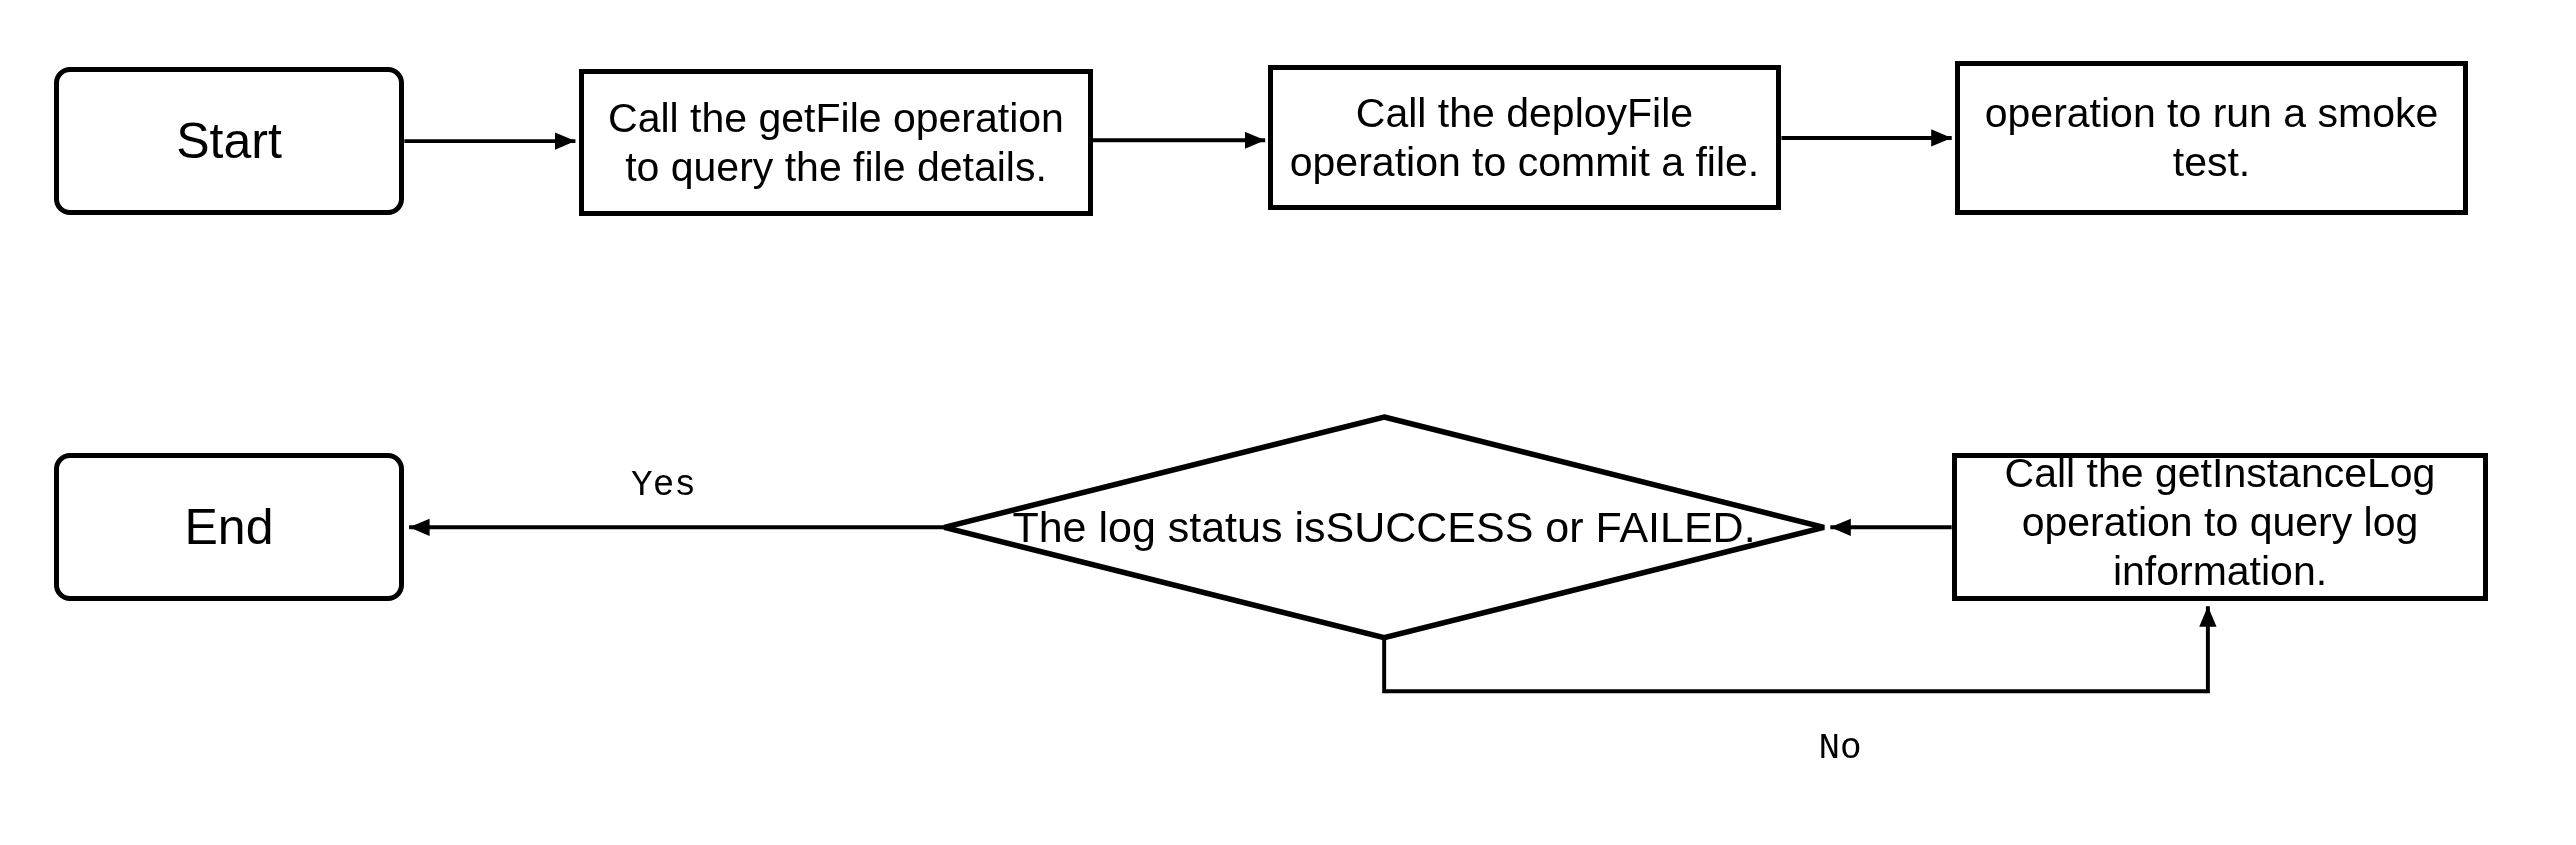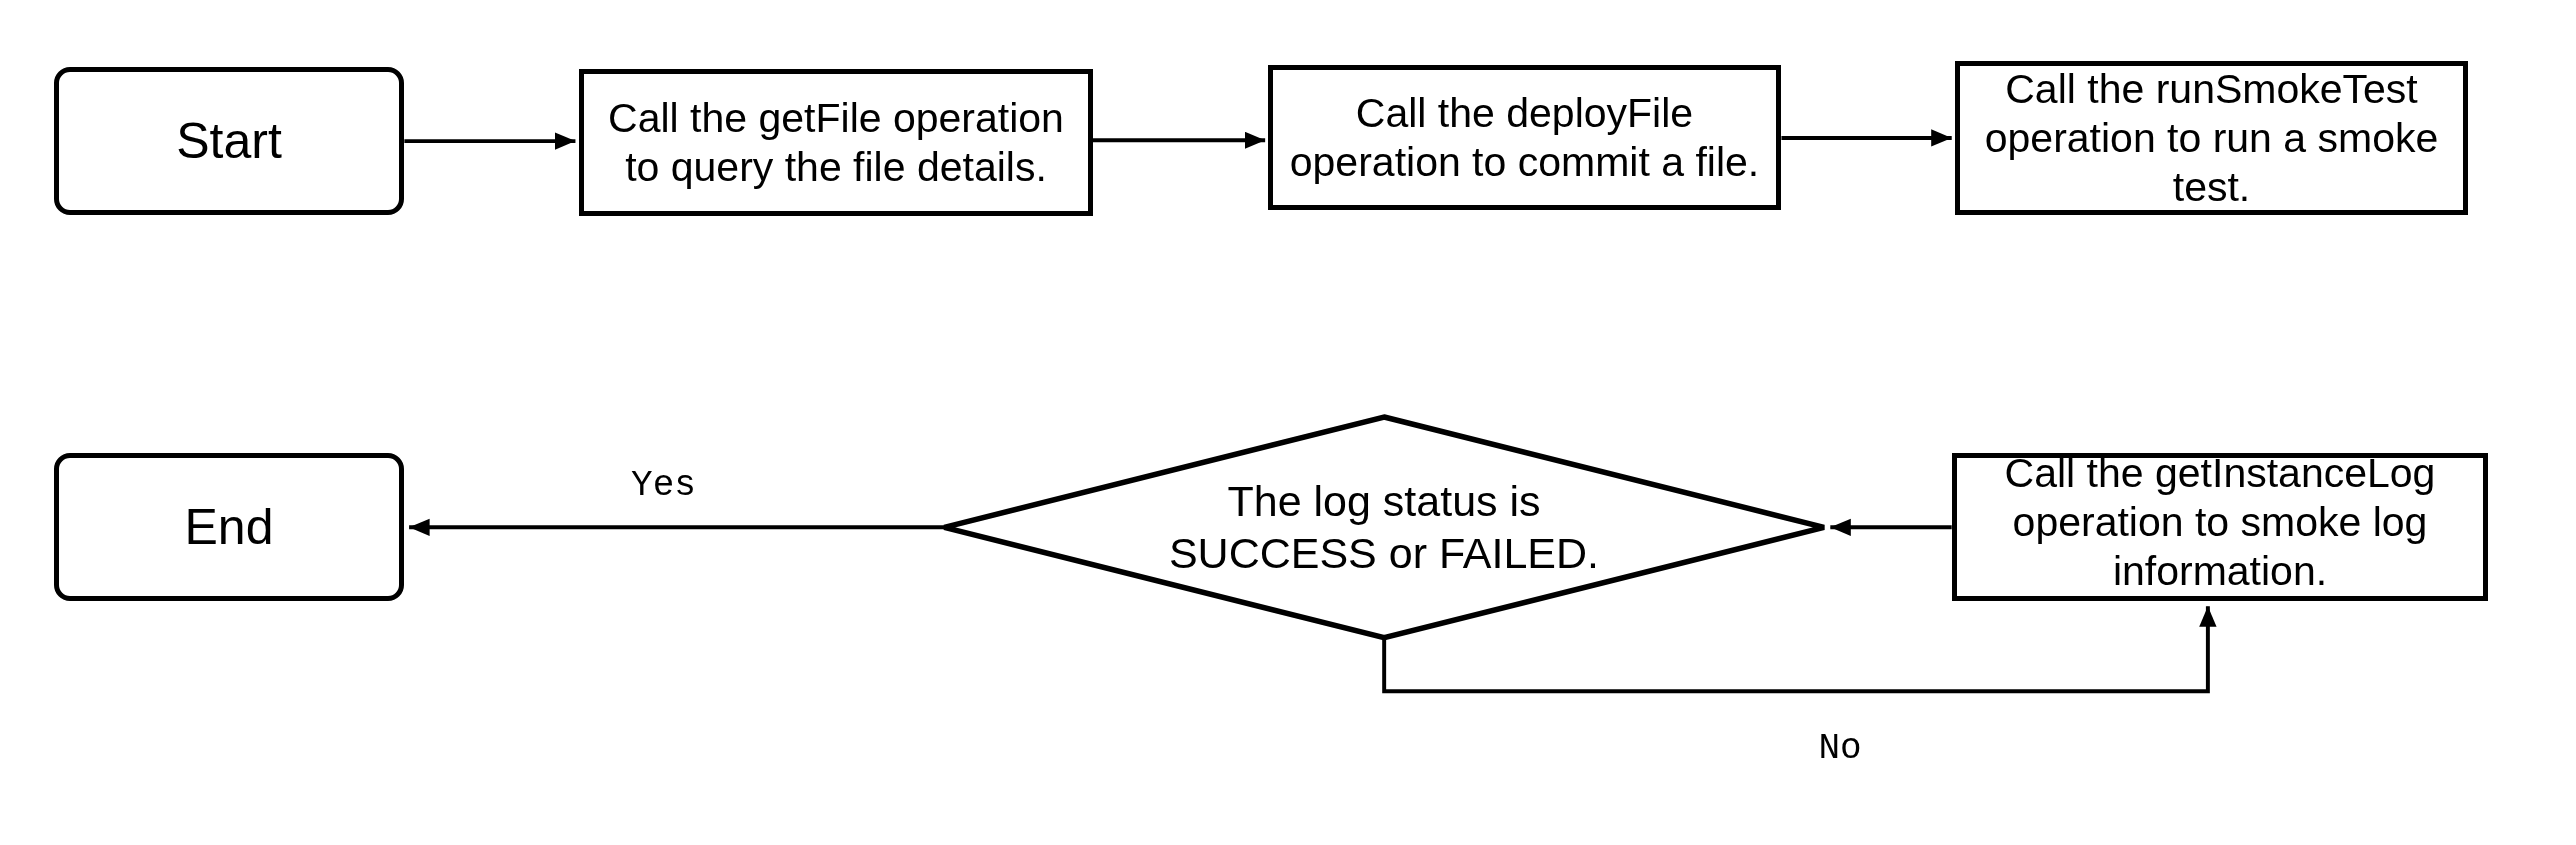--- a/index.html
+++ b/index.html
@@ -48,21 +48,20 @@
   .node-run-smoke-test { left: 1955px; top: 61px; width: 513px; height: 154px; }
   .node-end { left: 54px; top: 453px; width: 350px; height: 148px; }
   .node-get-instance-log { left: 1952px; top: 453px; width: 536px; height: 148px; justify-content: flex-end; }
   .diamond-label {
     position: absolute;
     left: 1023px;
     top: 472px;
     width: 722px;
     height: 110px;
     display: flex;
-    flex-direction: column;
     align-items: center;
     justify-content: center;
     text-align: left;
     font-size: 43px;
     line-height: 52px;
   }
   .diamond-label .line { display: block; white-space: nowrap; }
   .edge-label {
     position: absolute;
     font-size: 36px;
@@ -108,32 +107,31 @@
     <span class="line">Call the getFile operation</span>
     <span class="line">to query the file details.</span>
   </div>
 
   <div class="node process node-deploy-file">
     <span class="line">Call the deployFile</span>
     <span class="line">operation to commit a file.</span>
   </div>
 
   <div class="node process node-run-smoke-test">
-    <span class="line">Call the runSmokeTest</span>
     <span class="line">operation to run a smoke</span>
     <span class="line">test.</span>
   </div>
 
   <div class="node terminal node-end">
     <span>End</span>
   </div>
 
   <div class="node process node-get-instance-log">
     <span class="line">Call the getInstanceLog</span>
-    <span class="line">operation to smoke log</span>
+    <span class="line">operation to query log</span>
     <span class="line">information.</span>
   </div>
 
   <div class="diamond-label">
     <span class="line">The log status is</span>
     <span class="line">SUCCESS or FAILED.</span>
   </div>
 
   <div class="edge-label edge-label-yes">Yes</div>
 

